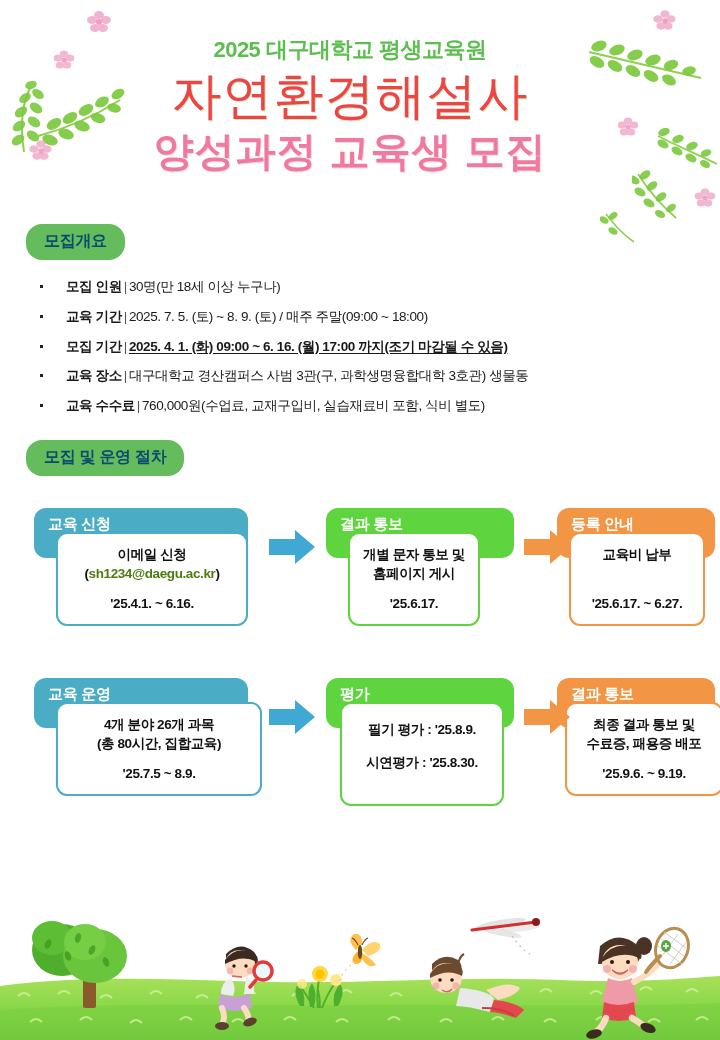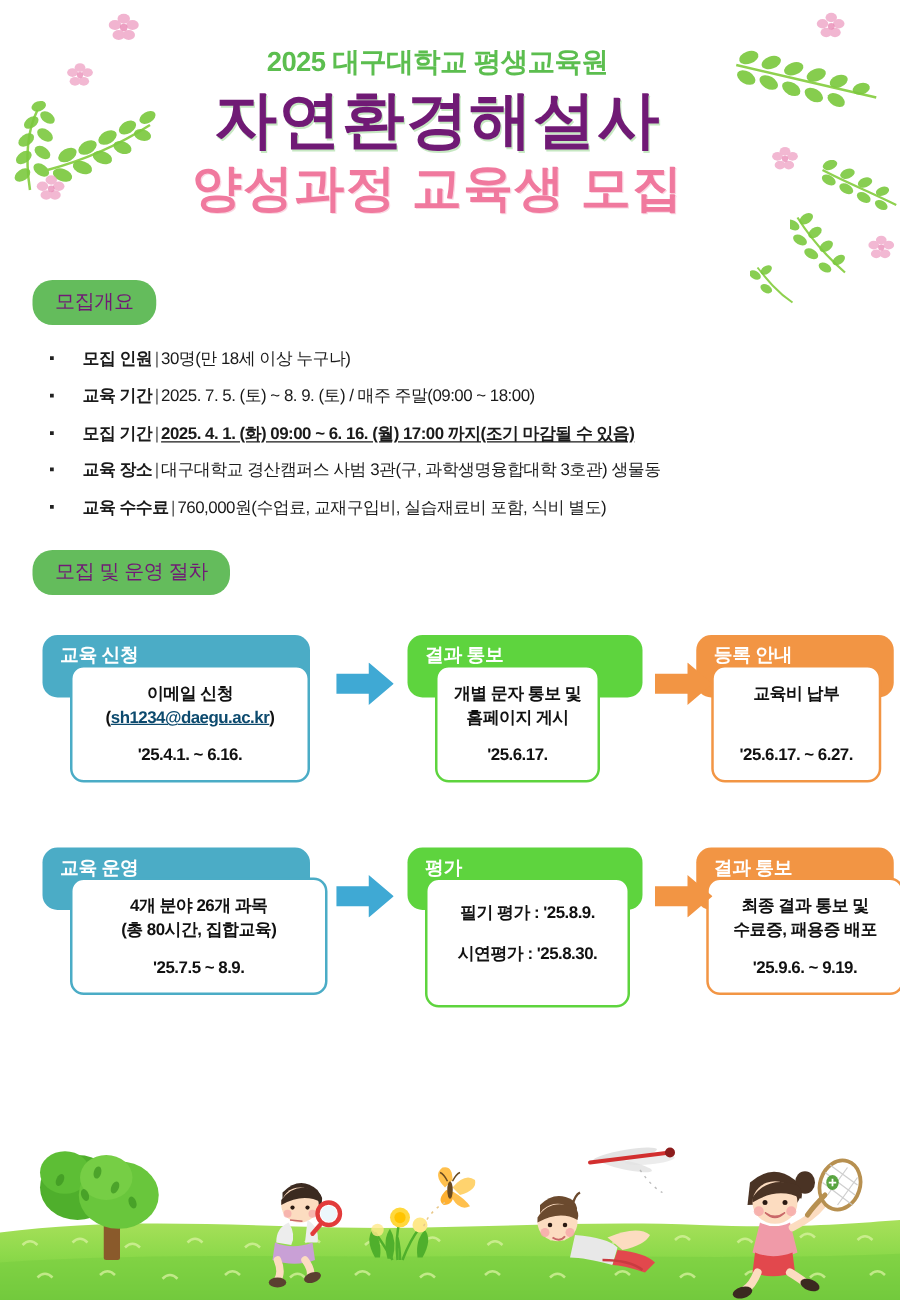--- a/index.html
+++ b/index.html
@@ -37,44 +37,44 @@
   }
   .kicker {
     font-size: 22px;
     font-weight: bold;
     color: #5CBE4F;
     letter-spacing: -0.5px;
     line-height: 1.25;
   }
   .title-main {
     font-size: 50px;
-    font-weight: bold;
-    color: #701a75;
+    font-weight: normal;
+    color: #ef4444;
     letter-spacing: 1px;
     line-height: 1.12;
     margin-top: 4px;
     text-shadow: 1px 1px 0 rgba(92,190,79,0.35);
   }
   .title-sub {
     font-size: 40px;
     font-weight: bold;
     color: #F0799E;
     letter-spacing: 1px;
     line-height: 1.15;
     margin-top: 4px;
     text-shadow: 1px 1px 0 rgba(240,121,158,0.3);
   }
 
   
   .badge {
     display: inline-block;
     background: #64BC5C;
-    color: #701a75;
+    color: #0c4a6e;
     font-size: 16px;
-    font-weight: normal;
+    font-weight: bold;
     padding: 7px 18px 8px 18px;
     border-radius: 16px;
     letter-spacing: -0.3px;
     white-space: nowrap;
   }
 
   
   .overview { position: absolute; top: 224px; left: 26px; width: 670px; z-index: 3; }
   .overview-list { margin-top: 17px; list-style: none; }
   .overview-list li {
@@ -135,22 +135,21 @@
   .card-line {
     font-size: 13.5px;
     font-weight: bold;
     color: #111;
     line-height: 1.42;
     letter-spacing: -0.4px;
     white-space: nowrap;
   }
   .card-gap { height: 11px; }
   .card-email {
-    color: #0c4a6e;
-    text-decoration: underline;
+    color: #4d7c0f;
   }
 
   
   .c-blue  .step-tab { background: #4BACC6; }
   .c-blue  .step-card { border-color: #4BACC6; }
   .c-green .step-tab { background: #5ED43E; }
   .c-green .step-card { border-color: #5ED43E; }
   .c-orange .step-tab { background: #F29544; }
   .c-orange .step-card { border-color: #F29544; }
 

